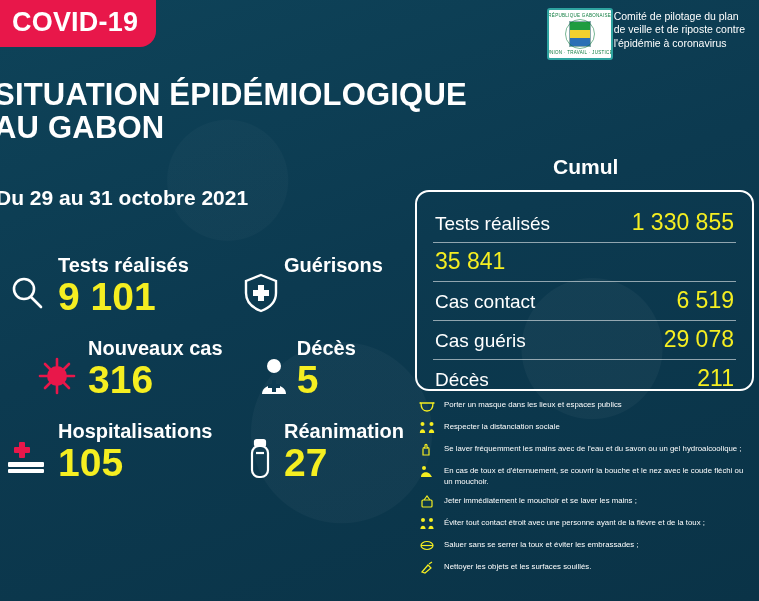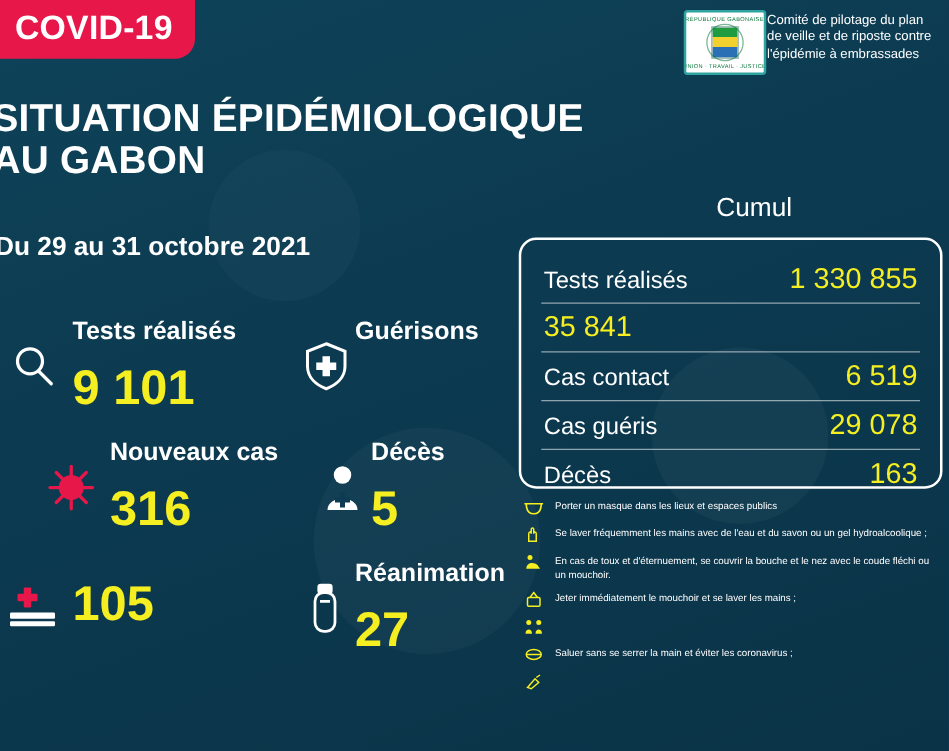--- a/index.html
+++ b/index.html
@@ -76,34 +76,34 @@
     position: absolute; left: -4px; top: 186px;
     font-size: 21px; font-weight: bold;
   }
   
   .stats { position: absolute; left: 0px; top: 255px; width: 400px; }
   .stat-row { display: flex; }
   .stat-cell { position: relative; }
   .stat-cell.c1 { width: 238px; padding-left: 58px; }
   .stat-cell.c2 { width: 160px; padding-left: 46px; }
   .stat-label { font-size: 20px; font-weight: bold; color:#ffffff; line-height: 1.05; }
-  .stat-value { font-size: 39px; font-weight: bold; color: #f5ee21; line-height: 1.0; margin-top: 15px; }
+  .stat-value { font-size: 39px; font-weight: bold; color: #f5ee21; line-height: 1.0; margin-top: 1px; }
   .stat-icon {
     position: absolute; left: 6px; top: 16px;
     width: 42px; height: 44px;
     display: flex; align-items: center; justify-content: center;
     color: #ffffff;
   }
   .stat-cell.c2 .stat-icon { left: 2px; }
   .row1 { margin-bottom: 22px; }
   .row2 { margin-bottom: 22px; padding-left: 30px; }
   
   .cumul-title {
-    position: absolute; left: 573px; top: 155px;
-    font-size: 21px; font-weight: normal; color: #ffffff;
+    position: absolute; left: 553px; top: 155px;
+    font-size: 21px; font-weight: bold; color: #ffffff;
   }
   .cumul-box {
     position: absolute; left: 415px; top: 190px;
     width: 339px; height: 201px;
     border: 2px solid #ffffff;
     border-radius: 14px;
     padding: 12px 16px 10px 16px;
   }
   .cumul-row {
     display: flex; align-items: baseline; justify-content: space-between;
@@ -130,21 +130,21 @@
   <div class="logo-block">
     <div class="emblem">
       <div class="arc-top">RÉPUBLIQUE GABONAISE</div>
       <div class="flag"></div>
       <div class="seal"></div>
       <div class="arc-bot">UNION · TRAVAIL · JUSTICE</div>
     </div>
     <div class="logo-text">
       <div>Comité de pilotage du plan</div>
       <div>de veille et de riposte contre</div>
-      <div>l'épidémie à embrassades</div>
+      <div>l'épidémie à coronavirus</div>
     </div>
   </div>
 
   <div class="main-title">
     <div>SITUATION ÉPIDÉMIOLOGIQUE</div>
     <div>AU GABON</div>
   </div>
   <div class="date-line">Du 29 au 31 octobre 2021</div>
 
   <div class="stats">
@@ -209,20 +209,21 @@
     <div class="stat-row row3">
       <div class="stat-cell c1">
         <div class="stat-icon">
           <svg width="42" height="38" viewBox="0 0 42 38" fill="#ffffff">
             <rect x="13" y="2" width="6" height="16" rx="1" fill="#e8174a"></rect>
             <rect x="8" y="7" width="16" height="6" rx="1" fill="#e8174a"></rect>
             <rect x="2" y="22" width="36" height="5" rx="1"></rect>
             <rect x="2" y="29" width="36" height="4" rx="1"></rect>
           </svg>
         </div>
+        <div class="stat-label">Hospitalisations</div>
         <div class="stat-value">105</div>
       </div>
       <div class="stat-cell c2">
         <div class="stat-icon">
           <svg width="26" height="42" viewBox="0 0 26 42" fill="none" stroke="#ffffff" stroke-width="2.2">
             <rect x="7" y="2" width="10" height="6" rx="1.5" fill="#ffffff"></rect>
             <rect x="4" y="8" width="16" height="31" rx="7"></rect>
             <line x1="8" y1="15" x2="16" y2="15"></line>
           </svg>
         </div>
@@ -244,34 +245,45 @@
     <div class="cumul-row">
       <span class="cumul-label">Cas contact</span>
       <span class="cumul-value">6 519</span>
     </div>
     <div class="cumul-row">
       <span class="cumul-label">Cas guéris</span>
       <span class="cumul-value">29 078</span>
     </div>
     <div class="cumul-row">
       <span class="cumul-label">Décès</span>
-      <span class="cumul-value">163</span>
+      <span class="cumul-value">211</span>
     </div>
   </div>
 
   <div class="advice">
     <div class="advice-item">
       <span class="advice-icon">
         <svg width="16" height="12" viewBox="0 0 16 12" fill="none" stroke="#f5ee21" stroke-width="1.3">
           <path d="M2 3 C2 9 5 11 8 11 C11 11 14 9 14 3 Z"></path>
             <line x1="0.5" y1="3" x2="2" y2="3"></line>
             <line x1="14" y1="3" x2="15.5" y2="3"></line>
         </svg>
       </span>
       <span class="advice-text">Porter un masque dans les lieux et espaces publics</span>
+    </div>
+    <div class="advice-item">
+      <span class="advice-icon">
+        <svg width="16" height="13" viewBox="0 0 16 13" fill="#f5ee21">
+          <circle cx="3.5" cy="3" r="2"></circle>
+            <path d="M0.8 12 C0.8 7 6.2 7 6.2 12 Z"></path>
+          <circle cx="12.5" cy="3" r="2"></circle>
+            <path d="M9.8 12 C9.8 7 15.2 7 15.2 12 Z"></path>
+        </svg>
+      </span>
+      <span class="advice-text">Respecter la distanciation sociale</span>
     </div>
     <div class="advice-item">
       <span class="advice-icon">
         <svg width="16" height="13" viewBox="0 0 16 13" fill="none" stroke="#f5ee21" stroke-width="1.2">
           <path d="M4 12 V6 C4 4 6 4 6 6 V2.5 C6 1 8 1 8 2.5 V6 C8 4 10 4 10 6 V12 Z"></path>
         </svg>
       </span>
       <span class="advice-text">Se laver fréquemment les mains avec de l'eau et du savon ou un gel hydroalcoolique ;</span>
     </div>
     <div class="advice-item">
@@ -294,33 +306,35 @@
     </div>
     <div class="advice-item">
       <span class="advice-icon">
         <svg width="16" height="13" viewBox="0 0 16 13" fill="#f5ee21">
           <circle cx="4" cy="3" r="2"></circle>
             <path d="M1.4 12 C1.4 7.5 6.6 7.5 6.6 12 Z"></path>
           <circle cx="12" cy="3" r="2"></circle>
             <path d="M9.4 12 C9.4 7.5 14.6 7.5 14.6 12 Z"></path>
         </svg>
       </span>
+      <span class="advice-text">Éviter tout contact étroit avec une personne ayant de la fièvre et de la toux ;</span>
     </div>
     <div class="advice-item">
       <span class="advice-icon">
         <svg width="16" height="13" viewBox="0 0 16 13" fill="none" stroke="#f5ee21" stroke-width="1.2">
           <ellipse cx="8" cy="6.5" rx="6" ry="4"></ellipse>
             <line x1="2" y1="6.5" x2="14" y2="6.5"></line>
         </svg>
       </span>
-      <span class="advice-text">Saluer sans se serrer la main et éviter les coronavirus ;</span>
+      <span class="advice-text">Saluer sans se serrer la toux et éviter les embrassades ;</span>
     </div>
     <div class="advice-item">
       <span class="advice-icon">
         <svg width="16" height="13" viewBox="0 0 16 13" fill="none" stroke="#f5ee21" stroke-width="1.2">
           <path d="M3 11 L9 4 L12 7 L6 12 Z"></path>
             <line x1="10" y1="3" x2="13" y2="1"></line>
         </svg>
       </span>
+      <span class="advice-text">Nettoyer les objets et les surfaces souillés.</span>
     </div>
   </div>
 
 </div>
 
 </body></html>

